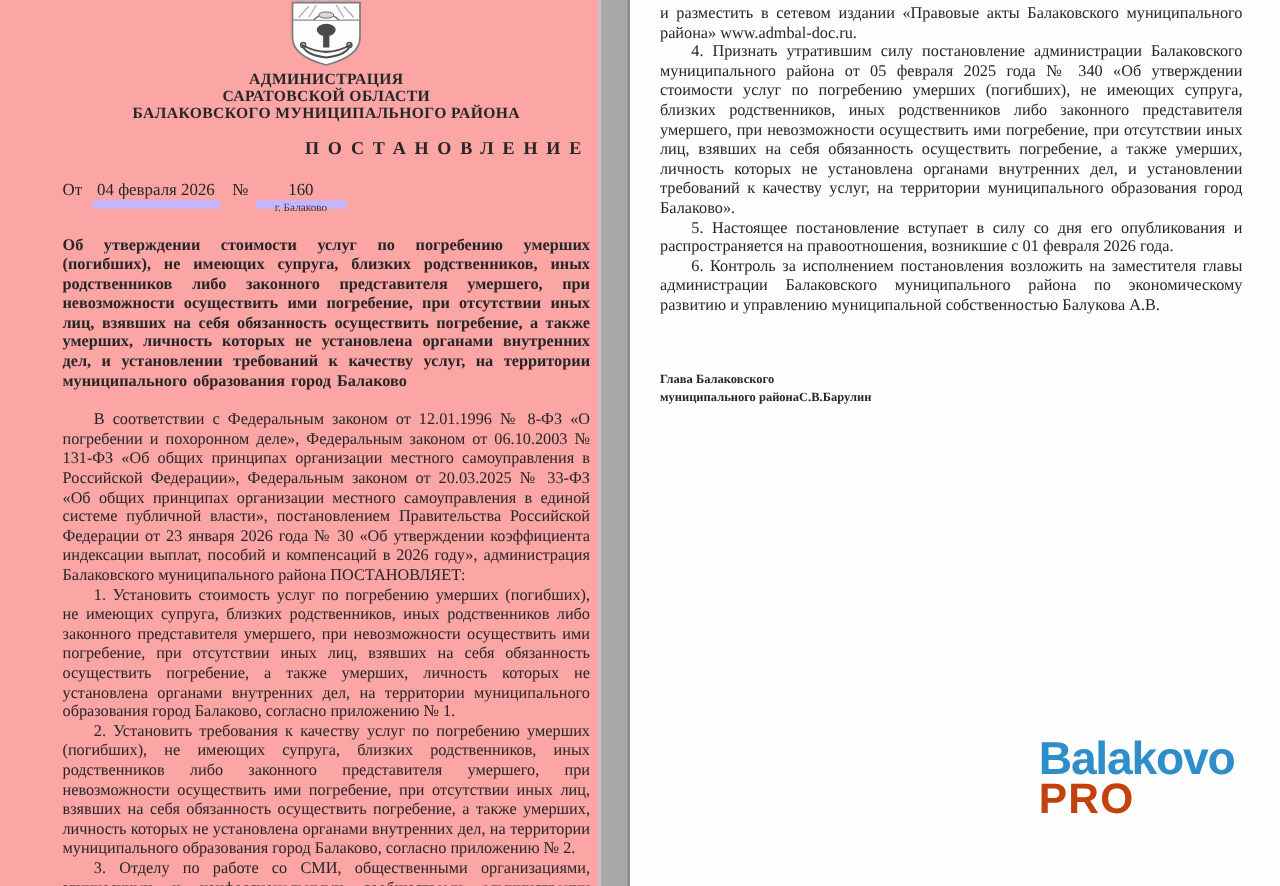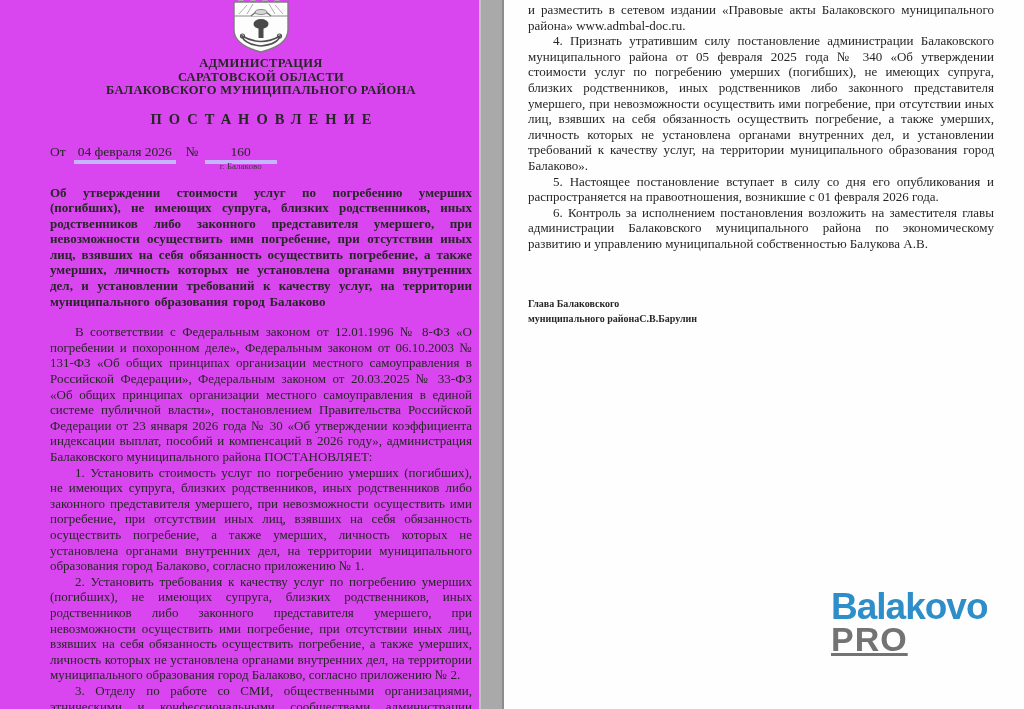--- a/index.html
+++ b/index.html
@@ -1,36 +1,36 @@
 <!DOCTYPE html>
 <html lang="ru"><head>
 <meta charset="utf-8">
 <style>
   html,body{margin:0;padding:0;background:#ffffff;}
   .canvas{
     position:relative;width:1024px;height:709px;background:#fefefe;
     font-family:"Liberation Serif","DejaVu Serif",serif;color:#262626;overflow:hidden;
   }
   
-  .page-left{position:absolute;left:0;top:0;width:479px;height:709px;background:#d946ef;}
+  .page-left{position:absolute;left:0;top:0;width:479px;height:709px;background:#fca5a5;}
   .page-left .content{margin:0 7px 0 50px;}
   .divider{position:absolute;left:479px;top:0;width:21px;height:709px;
     background:#a9a9a9;border-left:2px solid #c2c2c2;border-right:2px solid #8c8c8c;}
   .page-right{position:absolute;left:504px;top:0;width:520px;height:604px;background:#fefefe;}
   .page-right .content{margin:2px 30px 0 24px;}
 
   
   .emblem-wrap{text-align:center;height:54px;}
   .org{ text-align:center;font-weight:bold;font-size:12.5px;line-height:13.5px;letter-spacing:.3px;}
   .org.first{margin-top:3px;}
-  .doc-type{text-align:center;font-weight:bold;font-size:14.5px;letter-spacing:7px;margin-top:13px;text-indent:7px;}
+  .doc-type{text-align:right;font-weight:bold;font-size:14.5px;letter-spacing:7px;margin-top:13px;text-indent:7px;}
 
   .date-line{margin-top:16px;font-size:13.5px;display:flex;align-items:baseline;}
   .date-line .lbl{margin-right:8px;}
-  .u{border-bottom:4px solid #c4b5fd;}
+  .u{border-bottom:7px solid #c4b5fd;}
   .date-val{padding:0 4px;}
   .num-sign{margin:0 6px 0 10px;}
   .num-wrap{position:relative;display:inline-block;width:72px;text-align:center;}
   .city{position:absolute;left:0;top:100%;width:100%;text-align:center;font-size:9px;color:#3a3a3a;margin-top:1px;}
 
   
   .para{font-size:13px;line-height:15.6px;text-align:justify;text-indent:25px;margin:0;}
   .para.no-indent{text-indent:0;}
   .subject{font-weight:bold;text-indent:0;margin-top:21px;word-spacing:1.5px;}
   .intro{margin-top:15px;}
@@ -117,16 +117,16 @@
           <div>Глава Балаковского</div>
           <div>муниципального района</div>
         </div>
         <div>С.В.Барулин</div>
       </div>
     </div>
   </div>
 
   <div class="watermark">
     <div class="wm-1" style="color: rgb(45, 142, 201);">Balakovo</div>
-    <div class="wm-2" style="color: #737373; text-decoration: underline;">PRO</div>
+    <div class="wm-2" style="color: #c2410c;">PRO</div>
   </div>
 
 </div>
 
 </body></html>

